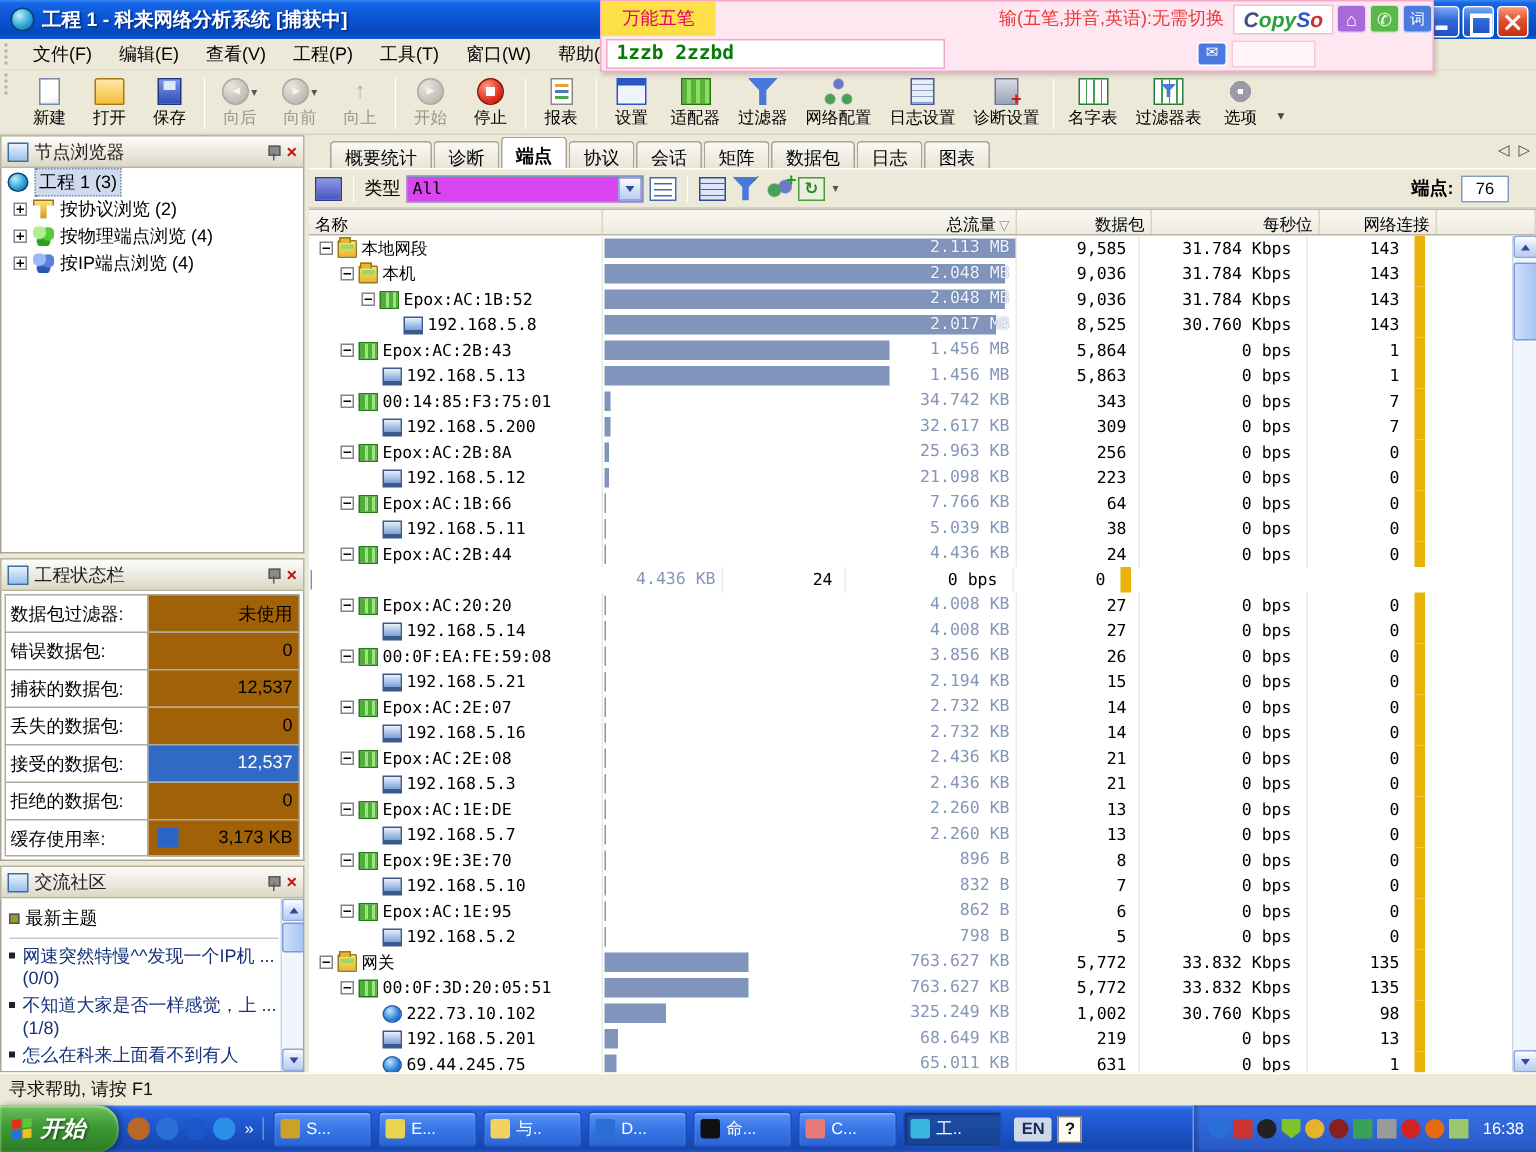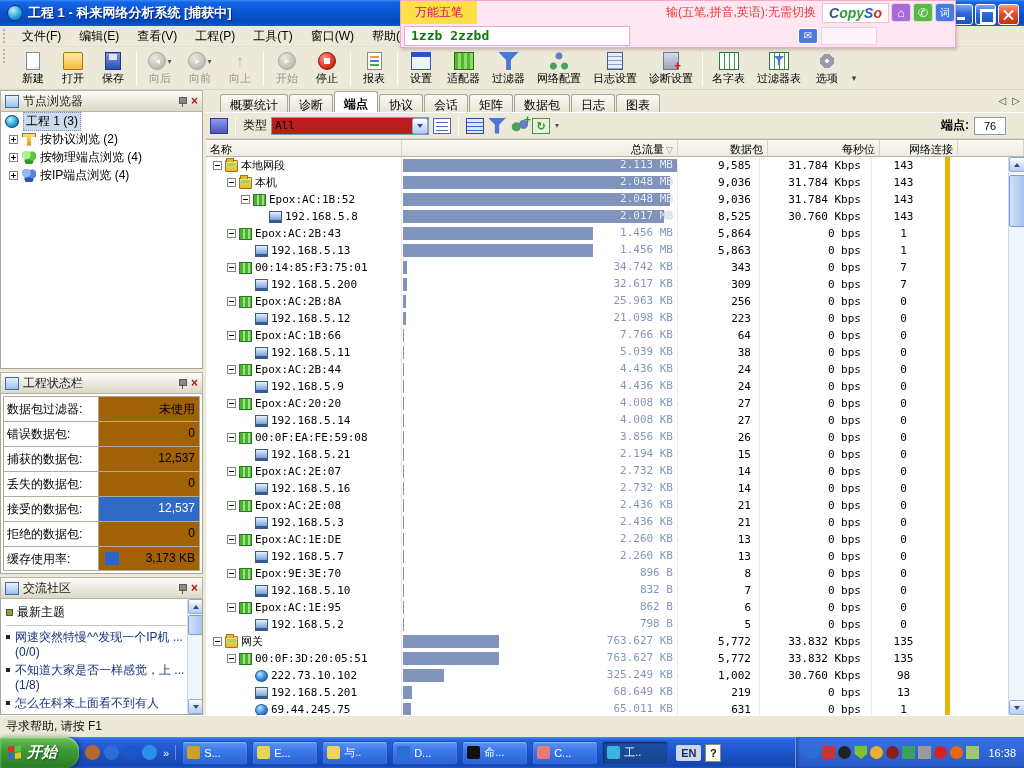--- a/index.html
+++ b/index.html
@@ -131,21 +131,21 @@
   .tab{height:18px;padding:2px 9px 0;border:1px solid #a9a598;border-bottom:none;border-radius:3px 3px 0 0;
     background:linear-gradient(#faf9f4,#e8e5d6);margin-right:1px;white-space:nowrap;font-size:12px}
   .tab.active{height:21px;background:#fff;font-weight:bold;padding-top:4px}
   .tab-scroll{position:absolute;right:4px;top:4px;display:flex;gap:6px;color:#444;font-size:10px}
 
   
   .subtoolbar{position:absolute;left:0;top:22px;width:818px;height:27px;background:#ece9d8;border-top:1px solid #fff;
     display:flex;align-items:center;padding:0 4px;gap:4px;border-bottom:1px solid #d6d2c2}
   .sic{width:18px;height:16px;position:relative;flex:0 0 auto}
   .sic-save{background:linear-gradient(#8a9ae8,#4a55c0);border:1px solid #333a90}
-  .combo{width:158px;height:18px;background:#b91c1c;border:1px solid #7f9db9;display:flex;align-items:center}
+  .combo{width:158px;height:18px;background:#d946ef;border:1px solid #7f9db9;display:flex;align-items:center}
   .combo-text{flex:1;padding-left:3px;font-size:11px;font-family:"DejaVu Sans Mono","Liberation Mono",monospace}
   .combo-btn{width:16px;height:16px;background:linear-gradient(#fdfefe,#cfdcf5 60%,#b9cdf0);border:1px solid #8caae0;border-radius:2px;display:flex;align-items:center;justify-content:center}
   .sic-tree{background:#fff;border:1px solid #4a6ab0}
   .sic-tree::before{content:"";position:absolute;left:2px;top:3px;right:2px;height:1px;background:#4a6ab0;box-shadow:0 4px 0 #4a6ab0,0 8px 0 #4a6ab0}
   .sic-table{background:repeating-linear-gradient(#dce8fa 0 3px,#3a66c8 3px 4px);border:1px solid #2a4a9a}
   .sic-plus::after{content:"+";position:absolute;right:-3px;top:-5px;color:#18a018;font-weight:bold;font-size:12px}
   .sic-funnel{background:#4a78d8;clip-path:polygon(0 0,100% 0,62% 45%,62% 100%,38% 100%,38% 45%)}
   .sic-node{background:radial-gradient(circle at 35% 55%,#4aa05a 0 4px,transparent 5px),radial-gradient(circle at 75% 40%,#6a7ac8 0 4px,transparent 5px)}
   .sic-refresh{background:#e8f0e0;border:1px solid #4a9a3a;color:#2a8a1a;font-weight:bold;font-size:11px;text-align:center;line-height:14px}
   .counter-wrap{margin-left:auto;display:flex;align-items:center;gap:5px;padding-right:14px}
@@ -158,21 +158,21 @@
   .hcell{padding:2px 4px;border-right:1px solid #d8d5c6;white-space:nowrap;position:relative}
   .hcell.r{text-align:right}
   .sort-ind{color:#9a96886;color:#9a9688;font-size:9px;margin-left:2px}
   .gridbody{position:absolute;left:0;right:16px;top:17px;bottom:0;overflow:hidden}
   .grow{height:17px;display:flex;align-items:center;font-size:11px;font-family:"DejaVu Sans Mono","Liberation Mono",monospace;white-space:nowrap}
   .cell{height:17px;display:flex;align-items:center;overflow:hidden}
   .c-name{width:196px;border-right:1px solid #eceae0;gap:3px}
   .c-traffic{width:276px;position:relative;border-right:1px solid #eceae0}
   .c-num{width:82px;justify-content:flex-end;padding-right:8px;border-right:1px solid #eceae0}
   .c-bps{width:112px;justify-content:flex-end;padding-right:10px;border-right:1px solid #eceae0}
-  .c-conn{width:78px;justify-content:center;padding-right:10px;border-right:5px solid #eab308}
+  .c-conn{width:78px;justify-content:flex-end;padding-right:10px;border-right:7px solid #eab308}
   .c-fill{flex:1}
   .bar{position:absolute;left:1px;top:2px;bottom:2px;background:#8094bc;min-width:1px}
   .tval{position:absolute;right:4px;top:1px;color:#8496b8;text-shadow:0 0 1px #fff}
   .tval.on-bar{color:#eef2fa;text-shadow:0 0 1px #5a6e96}
   .rico{width:13px;height:12px;position:relative;flex:0 0 auto}
   .rico-f{background:linear-gradient(#ffe27a,#e8b82a);border:1px solid #9a7a18;border-radius:1px}
   .rico-f::before{content:"";position:absolute;left:0;top:-3px;width:6px;height:3px;background:#e8b82a;border:1px solid #9a7a18;border-bottom:none}
   .rico-f::after{content:"";position:absolute;left:1px;top:2px;right:1px;height:3px;background:#9ad86a}
   .rico-n{background:repeating-linear-gradient(90deg,#4fae3a 0 3px,#9ae87a 3px 5px);border:1px solid #2c7a1e}
   .rico-p{background:linear-gradient(#e8f0fb,#7aa0d8);border:1px solid #3a5a8a;border-bottom-width:3px}
@@ -824,26 +824,20 @@
               </div>
               <div class="cell c-bps">
                 <span>0 bps</span>
               </div>
               <div class="cell c-conn">
                 <span>0</span>
               </div>
               <div class="cell c-fill"></div>
             </div>
             <div class="grow">
-              <div class="cell c-name">
-                <span class="indent" style="width: 32px;"></span>
-                <span class="indent" style="width: 11px;"></span>
-                <span class="rico rico-p"></span>
-                <span>192.168.5.9</span>
-              </div>
               <div class="cell c-traffic">
                 <span class="bar" style="width: 0.3%;"></span>
                 <span class="tval">4.436 KB</span>
               </div>
               <div class="cell c-num">
                 <span>24</span>
               </div>
               <div class="cell c-bps">
                 <span>0 bps</span>
               </div>

